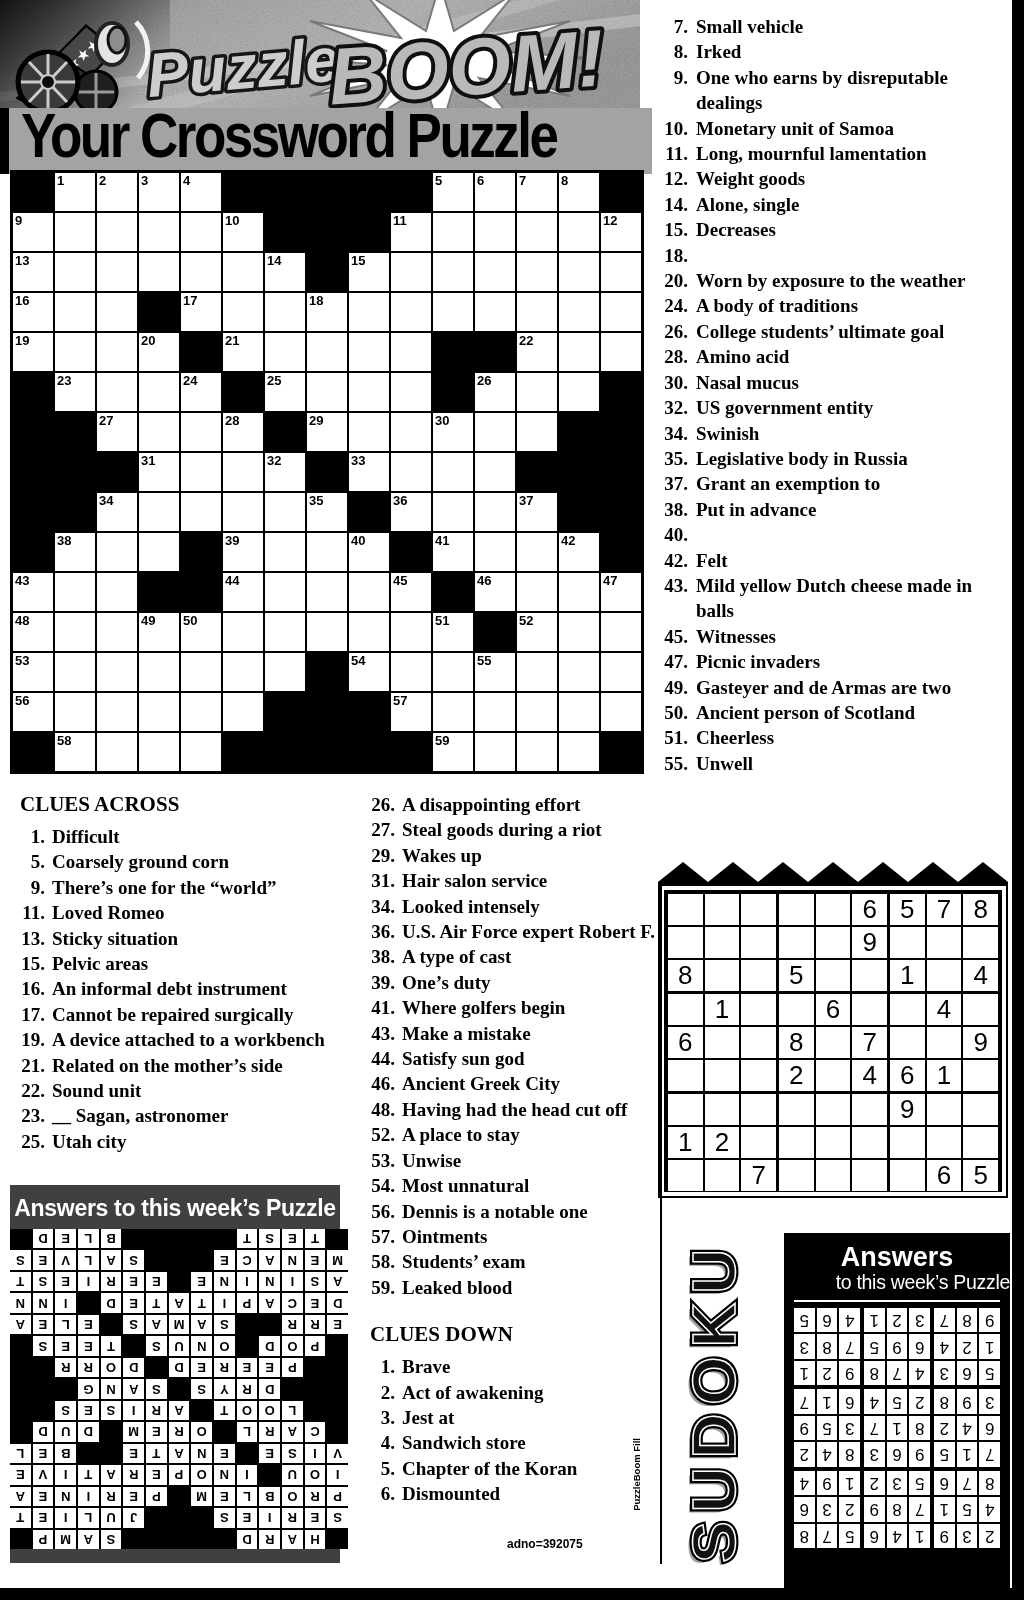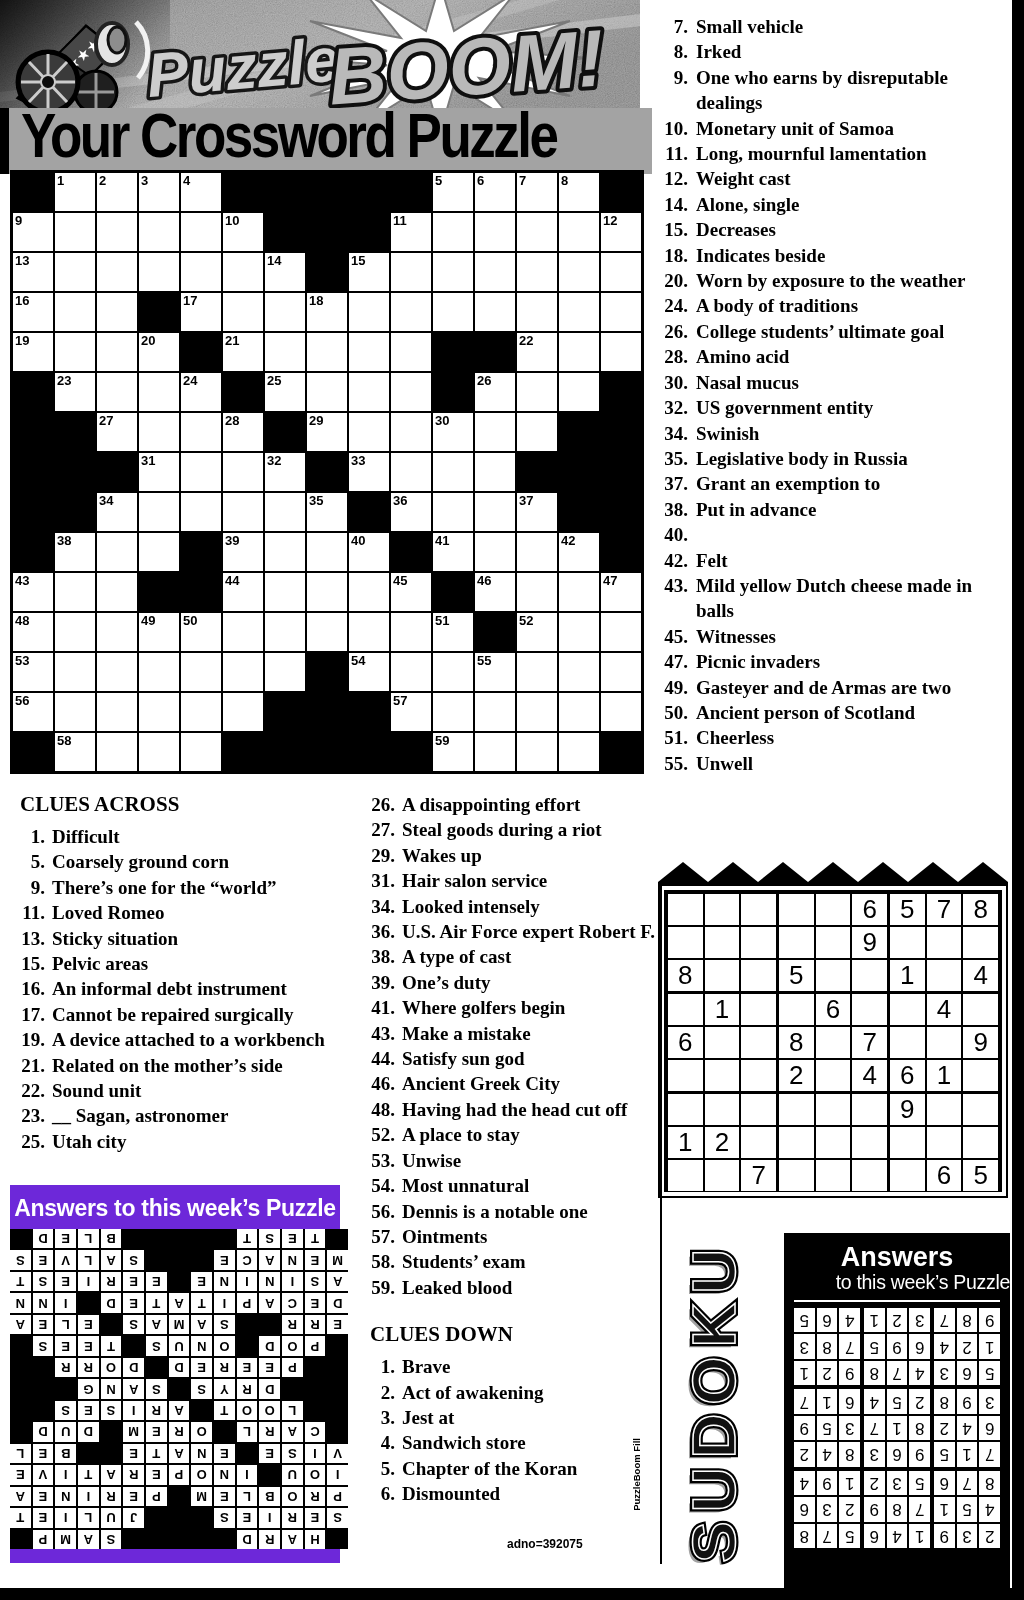--- a/index.html
+++ b/index.html
@@ -28,21 +28,21 @@
   .cn{flex:0 0 44px;text-align:right;padding-right:8px}
   .ct{flex:1}
   .clue-h{font-family:"Liberation Serif",serif;font-weight:700;font-size:21px;margin-bottom:7px}
   #right-clues{position:absolute;left:652px;top:14px;width:358px}
   #across-col{position:absolute;left:20px;top:792px;width:348px}
   #mid-col{position:absolute;left:370px;top:792px;width:300px}
   #across-col .cn,#mid-col .cn{flex-basis:32px;padding-right:7px}
   .cgap{height:22px}
 
   
-  #ap{position:absolute;left:10px;top:1185px;width:330px;height:378px;background:#6d28d9}
+  #ap{position:absolute;left:10px;top:1185px;width:330px;height:378px;background:#404040}
   .ap-title{color:#fff;text-align:center;font-weight:700;font-size:23px;line-height:1;
     letter-spacing:-.3px;padding-top:12px}
   .ap-grid{width:338px;height:320px;margin:9px auto 0;background:#000;display:grid;
     grid-template-columns:repeat(15,1fr);grid-template-rows:repeat(15,1fr);gap:2px;transform:rotate(180deg)}
   .acell{background:#fff;display:flex;align-items:center;justify-content:center;
     font-weight:700;font-size:13px}
   .ablock{background:#000}
 
   
   #zigzag{position:absolute;left:658px;top:856px;width:350px;height:30px}
@@ -490,33 +490,32 @@
     <div class="clue">
       <span class="cn">10.</span>
       <span class="ct">Monetary unit of Samoa</span>
     </div>
     <div class="clue">
       <span class="cn">11.</span>
       <span class="ct">Long, mournful lamentation</span>
     </div>
     <div class="clue">
       <span class="cn">12.</span>
-      <span class="ct">Weight cast</span>
+      <span class="ct">Weight goods</span>
     </div>
     <div class="clue">
       <span class="cn">14.</span>
       <span class="ct">Alone, single</span>
     </div>
     <div class="clue">
       <span class="cn">15.</span>
       <span class="ct">Decreases</span>
     </div>
     <div class="clue">
       <span class="cn">18.</span>
-      <span class="ct">Indicates beside</span>
     </div>
     <div class="clue">
       <span class="cn">20.</span>
       <span class="ct">Worn by exposure to the weather</span>
     </div>
     <div class="clue">
       <span class="cn">24.</span>
       <span class="ct">A body of traditions</span>
     </div>
     <div class="clue">

